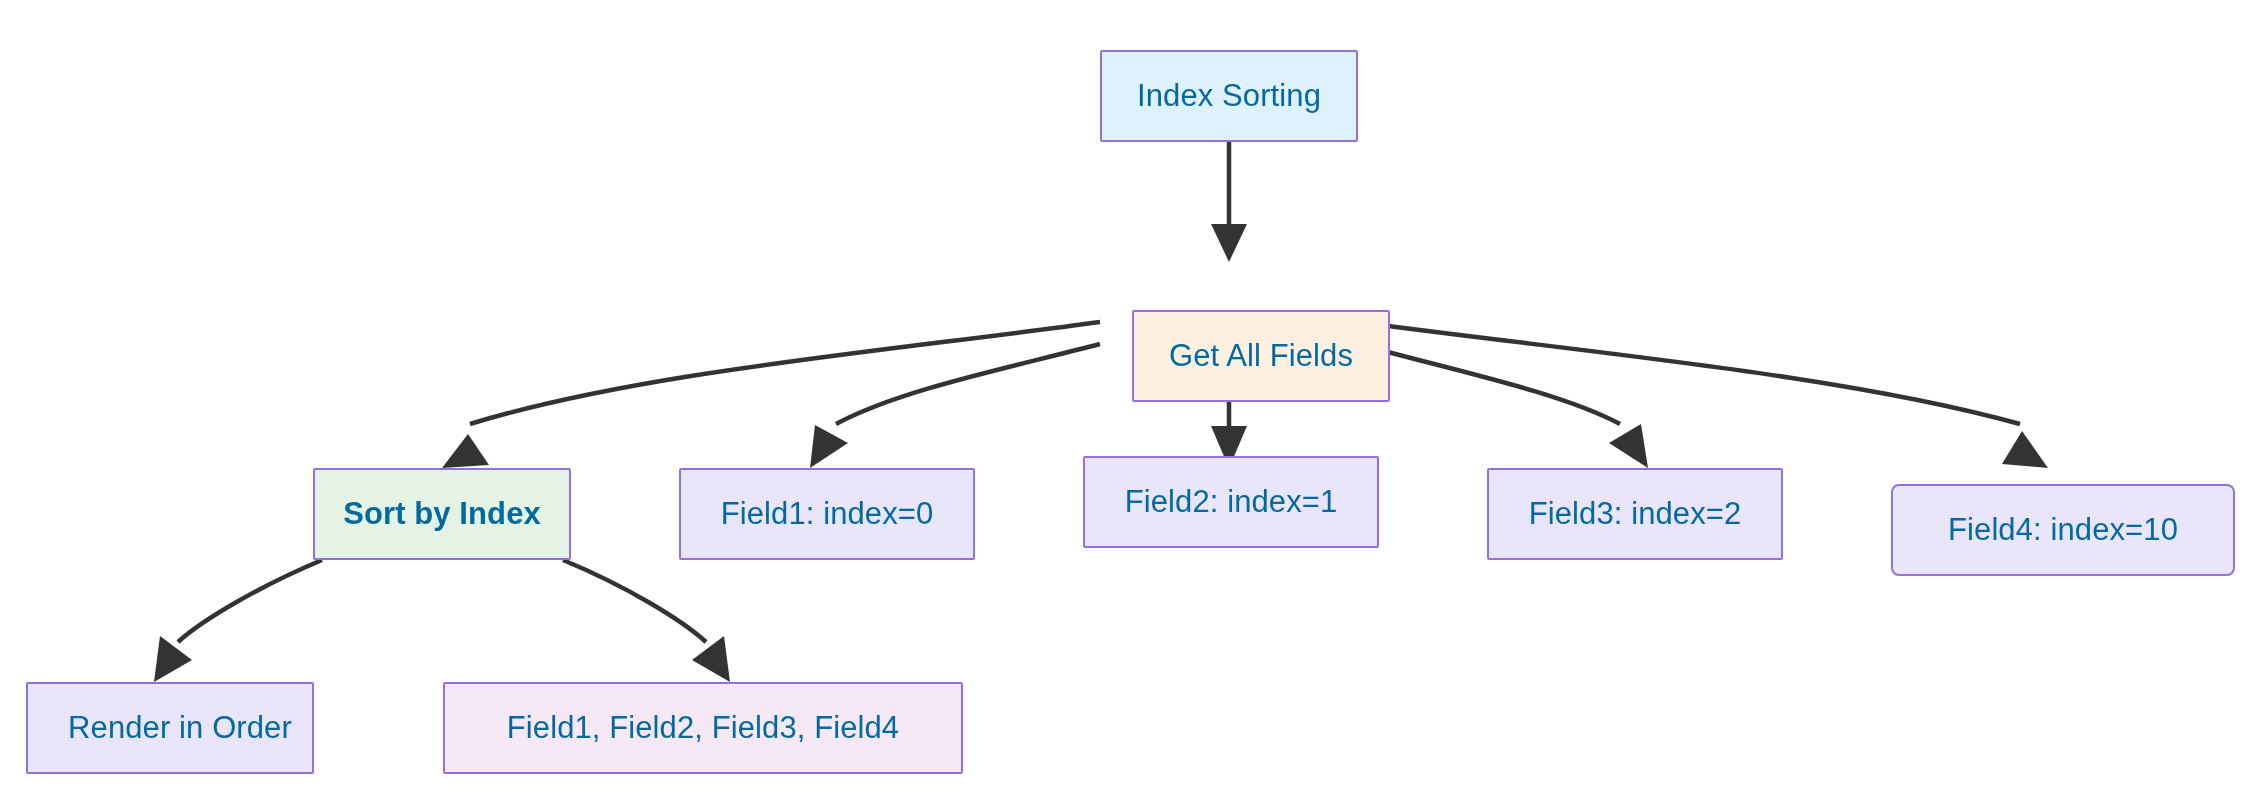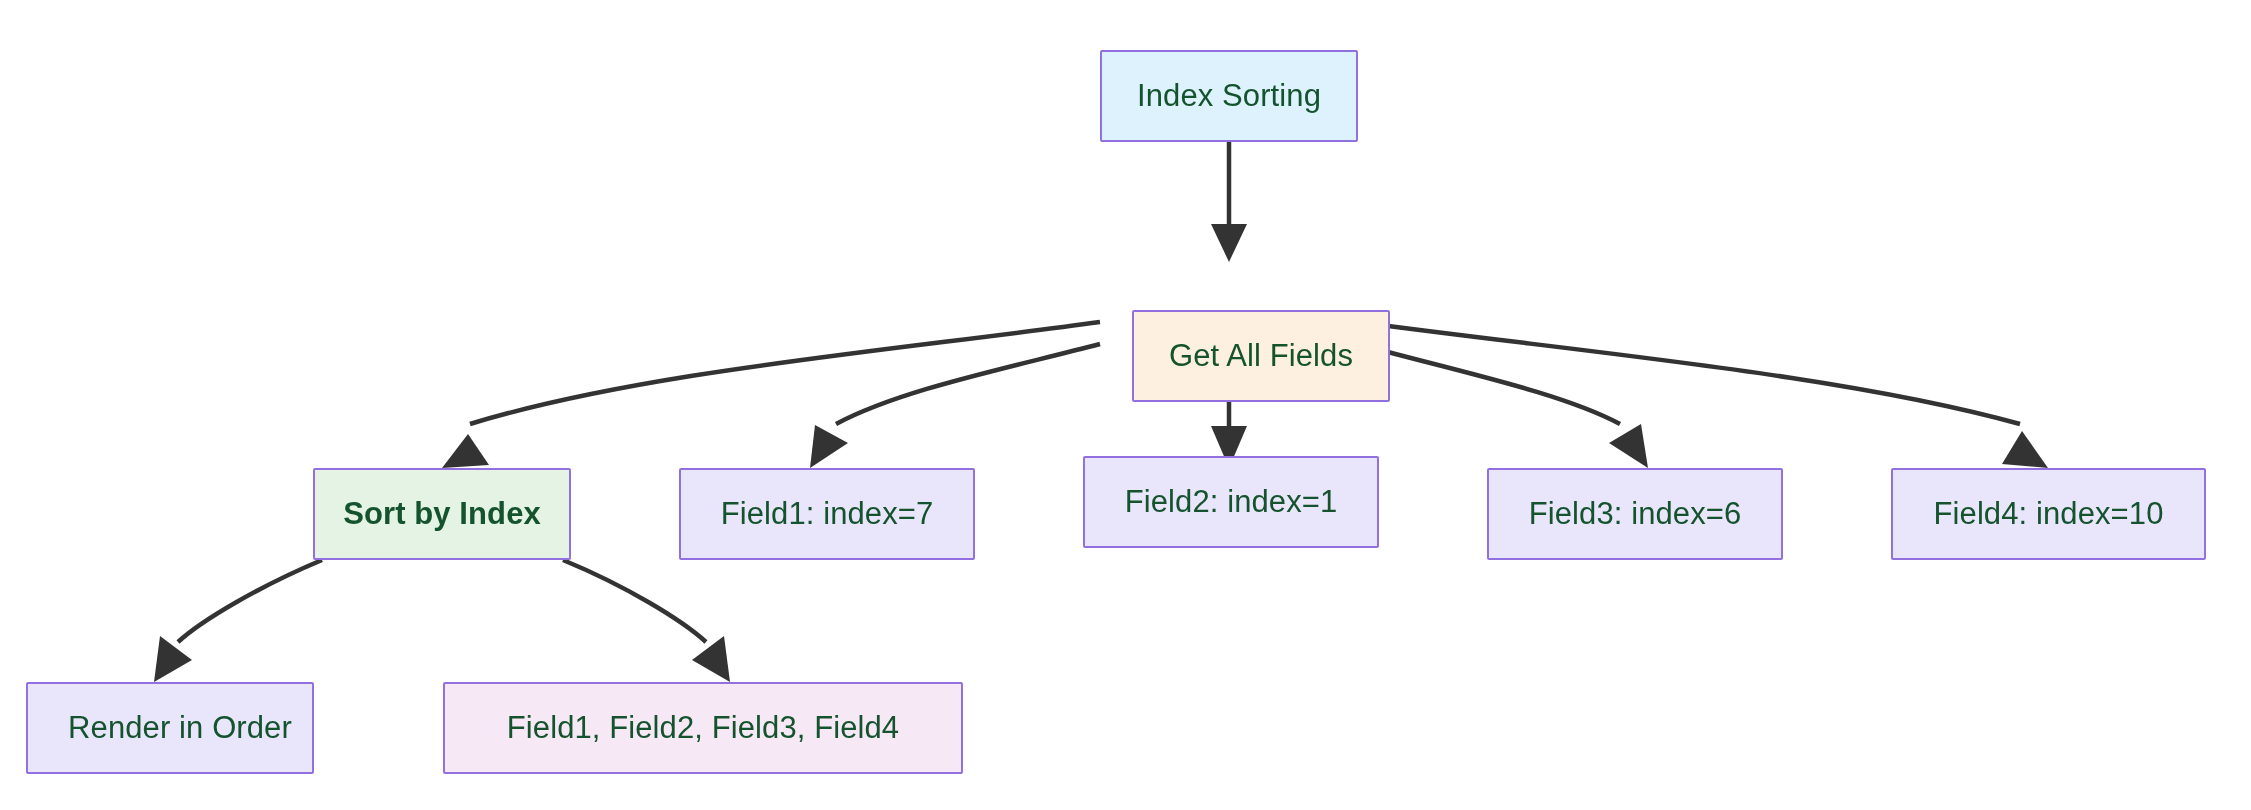--- a/index.html
+++ b/index.html
@@ -40,21 +40,21 @@
   .node {
     position: absolute;
     box-sizing: border-box;
     display: flex;
     align-items: center;
     justify-content: center;
     border: 2.5px solid #9370e0;
     border-radius: 2px;
     font-size: 31px;
     line-height: 1.15;
-    color: #14532d;
+    color: #0369a1;
     letter-spacing: 0.1px;
     white-space: nowrap;
     font-family: "Liberation Sans", "DejaVu Sans", sans-serif;
   }
   .node-label {
     display: block;
     padding: 0 4px;
   }
   .fill-blue   { background: #ddf2fd; }
   .fill-cream  { background: #fdf0e0; }
@@ -130,32 +130,32 @@
 
   <div class="node fill-cream" style="left:1132px; top:262px; width:258px; height:92px;margin-top:48px;">
     <span class="node-label">Get All Fields</span>
   </div>
 
   <div class="node fill-green" style="left:313px; top:468px; width:258px; height:92px;">
     <span class="node-label">Sort by Index</span>
   </div>
 
   <div class="node fill-purple" style="left:679px; top:468px; width:296px; height:92px;">
-    <span class="node-label">Field1: index=7</span>
+    <span class="node-label">Field1: index=0</span>
   </div>
 
   <div class="node fill-purple" style="left:1083px; top:456px; width:296px; height:92px;">
     <span class="node-label">Field2: index=1</span>
   </div>
 
   <div class="node fill-purple" style="left:1487px; top:468px; width:296px; height:92px;">
-    <span class="node-label">Field3: index=6</span>
+    <span class="node-label">Field3: index=2</span>
   </div>
 
-  <div class="node fill-purple" style="left:1891px; top:468px; width:315px; height:92px;">
+  <div class="node fill-purple" style="left:1891px; top:484px; width:344px; height:92px;border-radius:8px;">
     <span class="node-label">Field4: index=10</span>
   </div>
 
   <div class="node fill-purple" style="left:26px; top:682px; width:288px; height:92px;padding-left:20px;">
     <span class="node-label">Render in Order</span>
   </div>
 
   <div class="node fill-pink" style="left:443px; top:682px; width:520px; height:92px;text-align:right;">
     <span class="node-label">Field1, Field2, Field3, Field4</span>
   </div>

